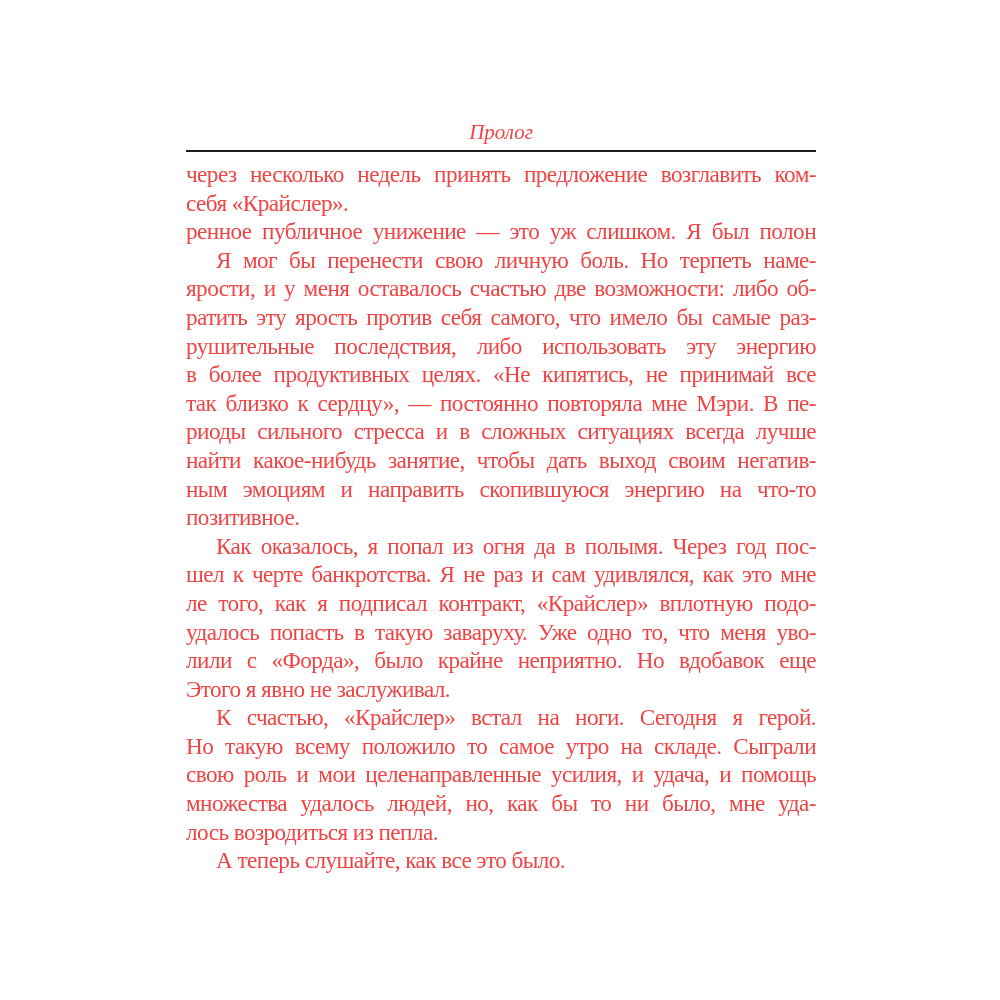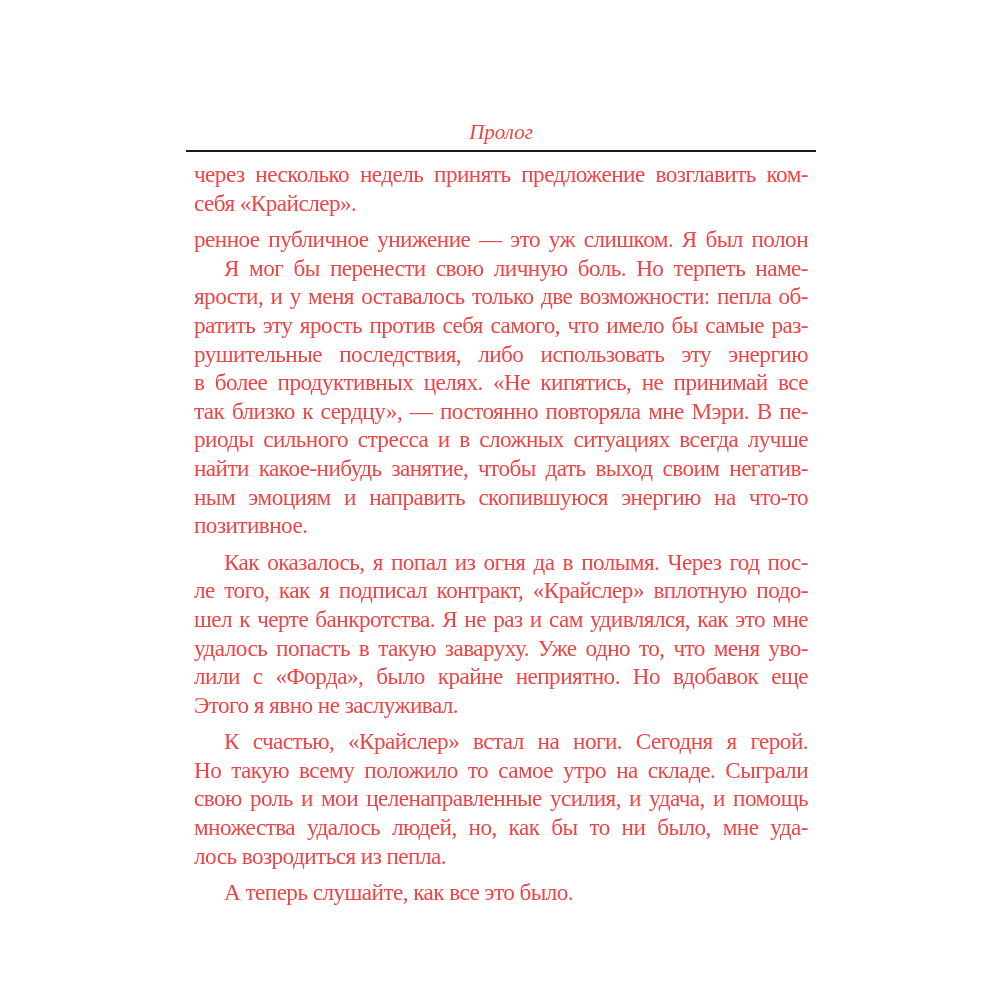--- a/index.html
+++ b/index.html
@@ -19,21 +19,21 @@
       line-height: 28px;
       height: 30px;
       margin: 0;
     }
     .rule {
       height: 0;
       border-top: 2.5px solid #1a1a1a;
       margin: 2px 0 8px 0;
     }
     .body-text p {
-      margin: 8px;
+      margin: 0;
       font-size: 23.2px;
       line-height: 28.6px;
       text-align: justify;
       letter-spacing: -0.55px;
       word-spacing: 0px;
     }
     .line { display: block; text-align: justify; text-align-last: justify; white-space: nowrap; }
     .line.last { text-align-last: left; }
   </style>
 </head>
@@ -44,34 +44,34 @@
   <div class="rule"></div>
 
   <div class="body-text">
     <p>
       <span class="line">через несколько недель принять предложение возглавить ком-</span>
       <span class="line last">себя «Крайслер».</span>
     </p>
     <p>
       <span class="line">ренное публичное унижение — это уж слишком. Я был полон</span>
       <span class="line" style="padding-left:30px">Я мог бы перенести свою личную боль. Но терпеть наме-</span>
-      <span class="line">ярости, и у меня оставалось только две возможности: пепла об-</span>
+      <span class="line">ярости, и у меня оставалось счастью две возможности: либо об-</span>
       <span class="line">ратить эту ярость против себя самого, что имело бы самые раз-</span>
       <span class="line">рушительные последствия, либо использовать эту энергию</span>
       <span class="line">в более продуктивных целях. «Не кипятись, не принимай все</span>
       <span class="line">так близко к сердцу», — постоянно повторяла мне Мэри. В пе-</span>
       <span class="line">риоды сильного стресса и в сложных ситуациях всегда лучше</span>
       <span class="line">найти какое-нибудь занятие, чтобы дать выход своим негатив-</span>
       <span class="line">ным эмоциям и направить скопившуюся энергию на что-то</span>
       <span class="line last">позитивное.</span>
     </p>
     <p>
       <span class="line" style="padding-left:30px">Как оказалось, я попал из огня да в полымя. Через год пос-</span>
+      <span class="line">шел к черте банкротства. Я не раз и сам удивлялся, как это мне</span>
       <span class="line">ле того, как я подписал контракт, «Крайслер» вплотную подо-</span>
-      <span class="line">шел к черте банкротства. Я не раз и сам удивлялся, как это мне</span>
       <span class="line">удалось попасть в такую заваруху. Уже одно то, что меня уво-</span>
       <span class="line">лили с «Форда», было крайне неприятно. Но вдобавок еще</span>
       <span class="line last">Этого я явно не заслуживал.</span>
     </p>
     <p>
       <span class="line" style="padding-left:30px">К счастью, «Крайслер» встал на ноги. Сегодня я герой.</span>
       <span class="line">Но такую всему положило то самое утро на складе. Сыграли</span>
       <span class="line">свою роль и мои целенаправленные усилия, и удача, и помощь</span>
       <span class="line">множества удалось людей, но, как бы то ни было, мне уда-</span>
       <span class="line last">лось возродиться из пепла.</span>

